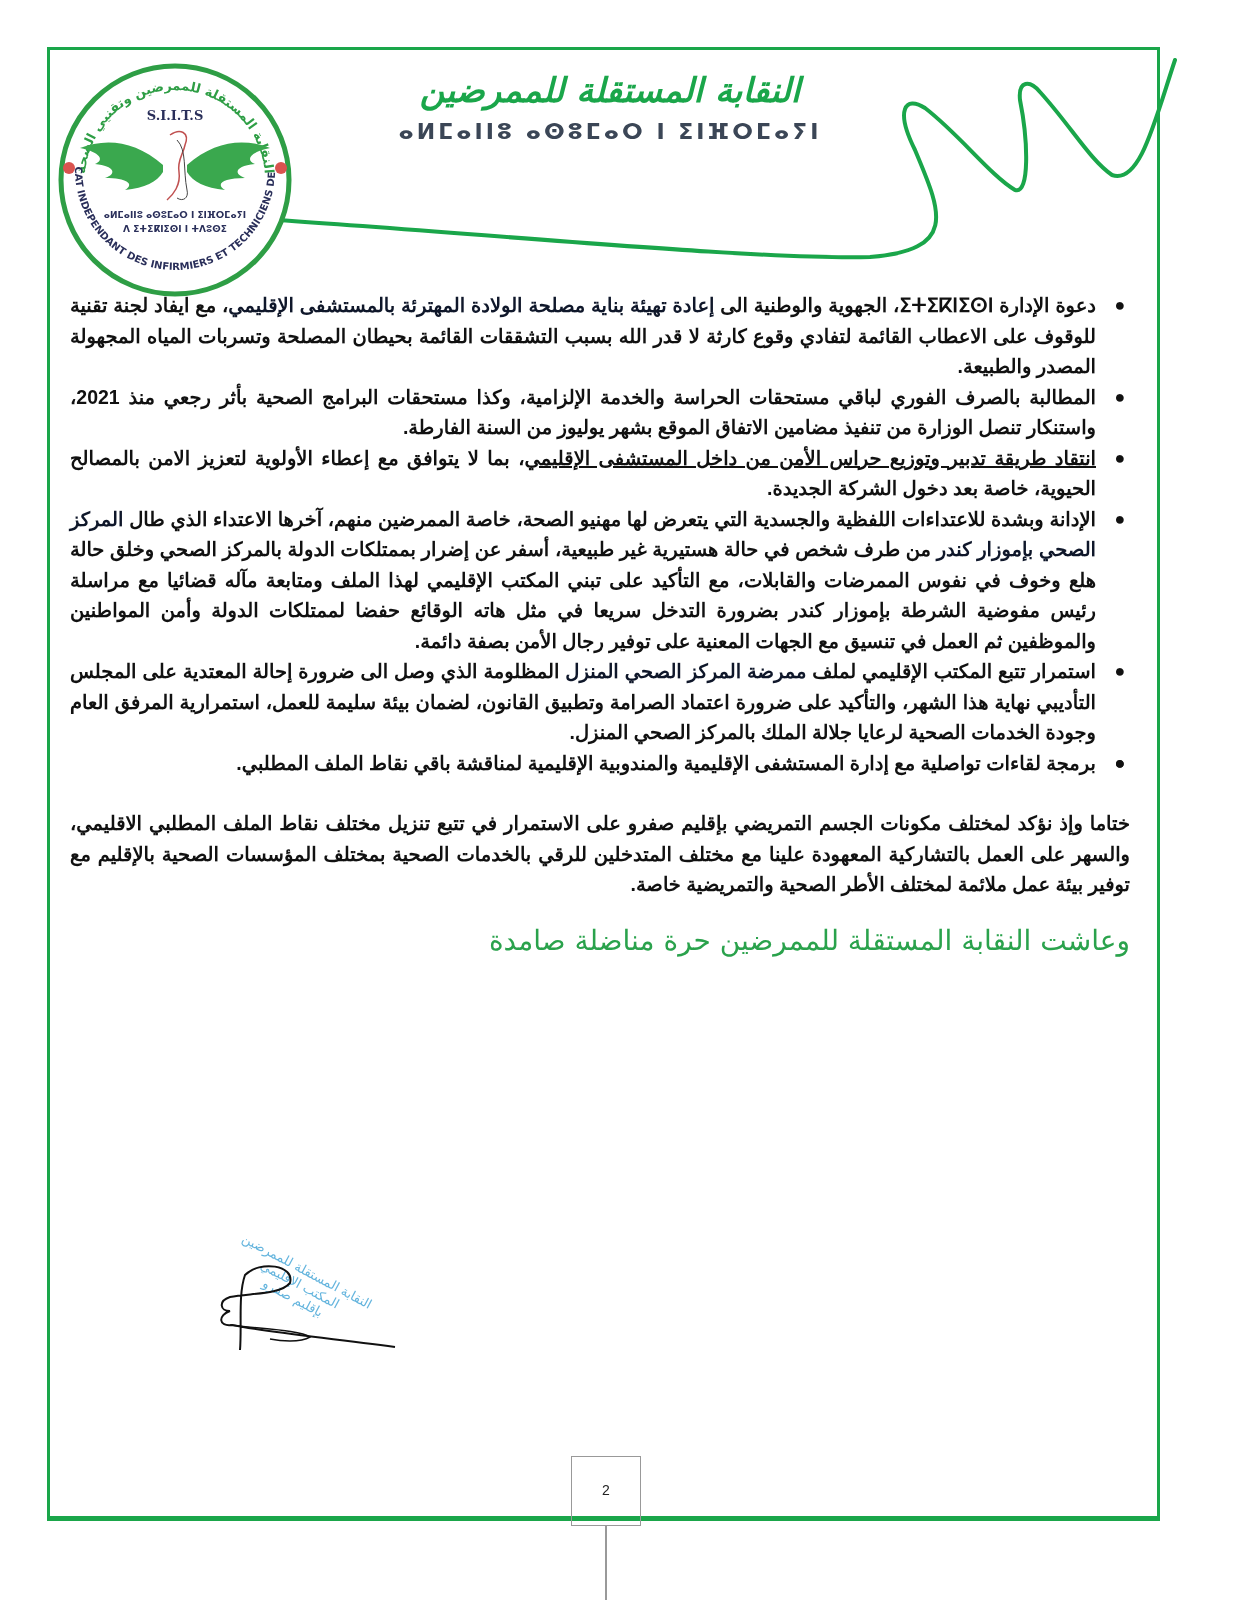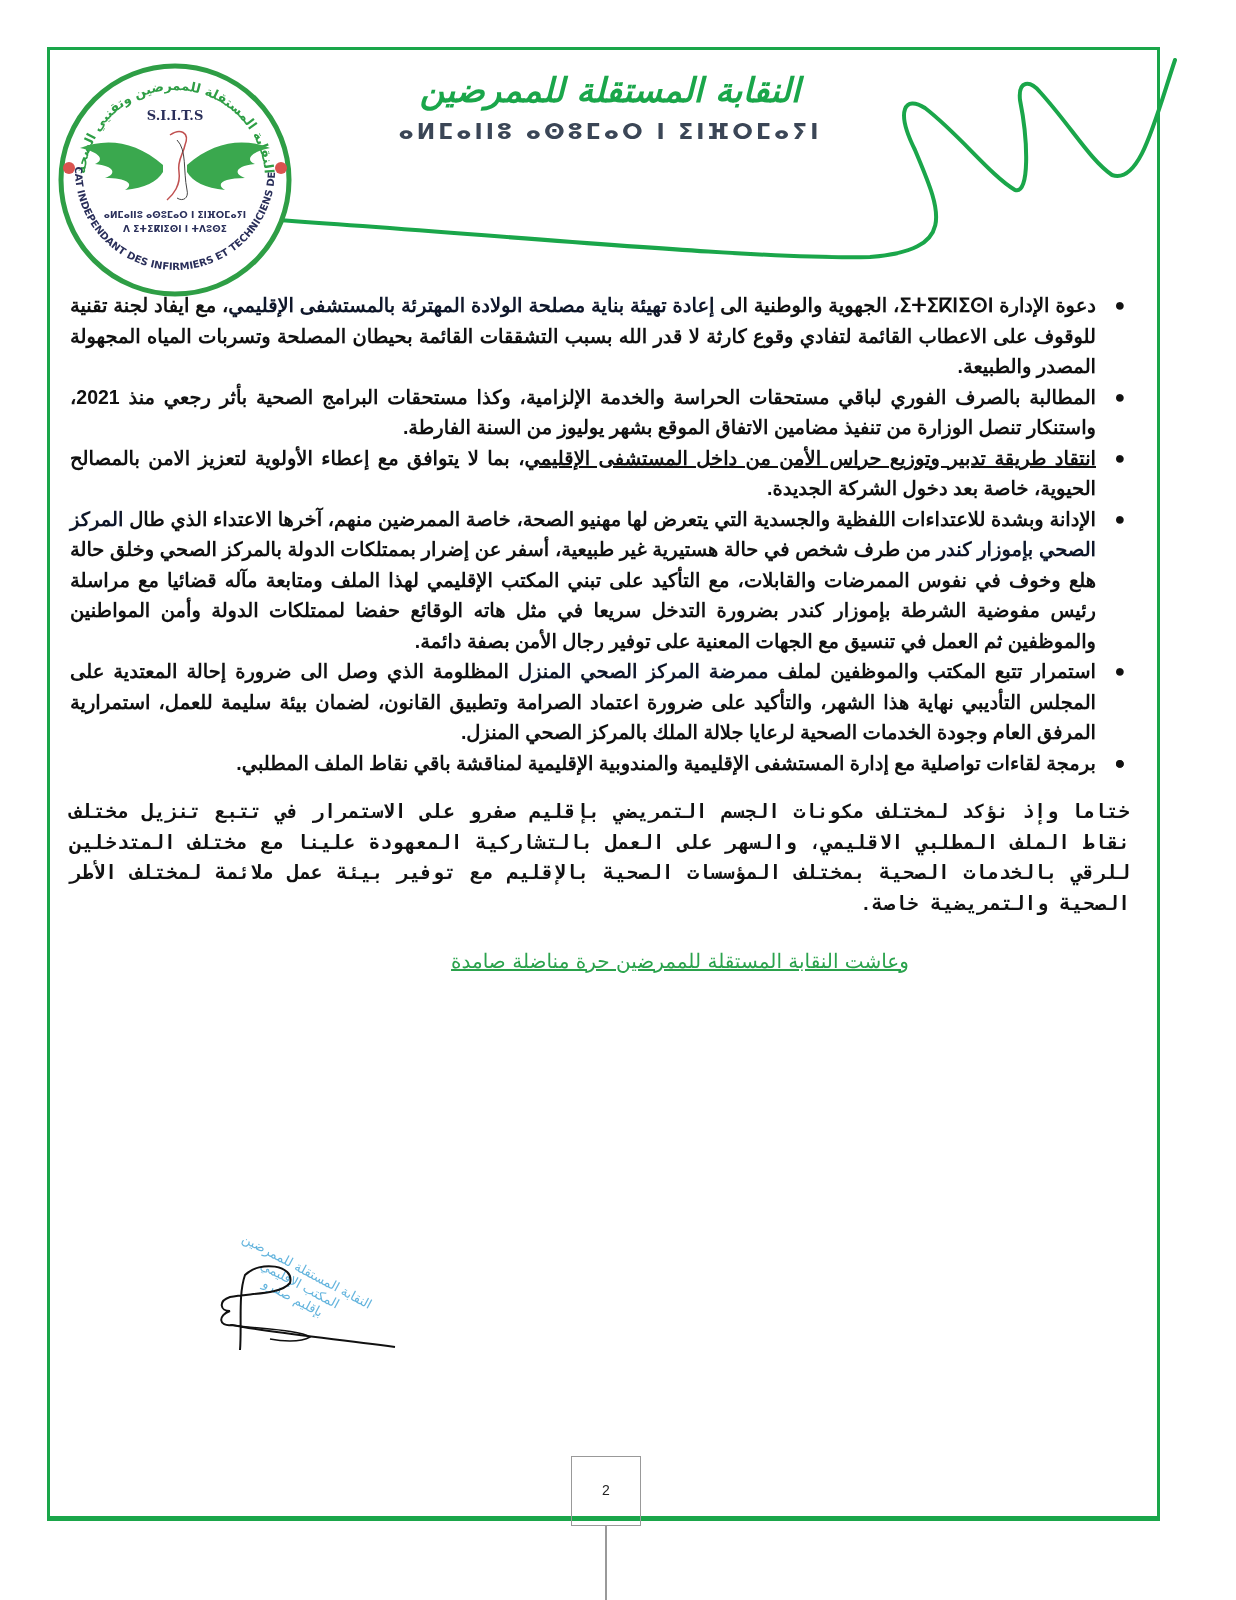--- a/index.html
+++ b/index.html
@@ -10,23 +10,23 @@
     .title-block { position: absolute; left: 320px; top: 68px; width: 580px; text-align: center; direction: rtl; }
     .title-line1 { font-family: "DejaVu Sans", sans-serif; font-style: italic; font-weight: bold; color: #1aa64a; font-size: 34px; letter-spacing: 4px; line-height: 44px; }
     .title-line2 { font-family: "DejaVu Sans", sans-serif; font-weight: bold; color: #3b4656; font-size: 22px; letter-spacing: 3px; line-height: 40px; direction: ltr; }
     .title-line3 { font-family: "DejaVu Sans", sans-serif; font-style: italic; font-weight: bold; color: #1aa64a; font-size: 32px; letter-spacing: 4px; line-height: 44px; }
     .content { position: absolute; left: 70px; top: 290px; width: 1060px; direction: rtl; text-align: justify; color: #111; font-family: "Liberation Sans", sans-serif; font-weight: bold; font-size: 19.5px; line-height: 30.5px; }
     ul.points { margin: 0; padding: 0 34px 0 0; list-style: none; }
     ul.points li { position: relative; margin: 0; }
     ul.points li .bullet { position: absolute; right: -34px; top: 0; width: 20px; text-align: center; font-size: 18px; }
     .red { color: #0f172a; }
     .underlined { text-decoration: underline; text-decoration-thickness: 2px; margin-top: 44px; }
-    .closing { margin-top: 20px; padding-right: 0; font-family: Liberation Mono, monospace; }
+    .closing { margin-top: 30px; padding-right: 0; }
     .closing2 { margin-top: 24px; padding-right: 20px; }
-    .slogan { margin-top: 26px; text-align: center; font-family: "DejaVu Serif", serif; font-weight: normal; color: #2aa24c; font-size: 20px; padding-left: 160px; text-decoration: underline; }
+    .slogan { margin-top: 26px; text-align: right; font-family: "DejaVu Serif", serif; font-weight: normal; color: #2aa24c; font-size: 28px; padding-left: 160px; }
     .stamp { position: absolute; left: 200px; top: 1255px; width: 200px; height: 110px; }
     .stamp-text { position: absolute; left: 215px; top: 1262px; width: 170px; transform: rotate(28deg); transform-origin: center; direction: rtl; color: #4aa8d8; font-family: "DejaVu Sans", sans-serif; font-size: 13px; line-height: 15px; text-align: center; opacity: 0.85; }
     .page-number-box { position: absolute; left: 571px; top: 1456px; width: 70px; height: 70px; border: 1.5px solid #999; box-sizing: border-box; text-align: center; line-height: 66px; font-family: "Liberation Sans", sans-serif; font-size: 14px; color: #222; background: transparent; }
     .page-number-stem { position: absolute; left: 605px; top: 1526px; width: 1.5px; height: 74px; background: #999; }
   </style>
 </head>
 <body>
 
 <div class="page-frame"></div>
 
@@ -78,21 +78,21 @@
     <li>
       <span class="bullet">●</span>
       <span class="underlined">انتقاد طريقة تدبير وتوزيع حراس الأمن من داخل المستشفى الإقليمي</span><span>، بما لا يتوافق مع إعطاء الأولوية لتعزيز الامن بالمصالح الحيوية، خاصة بعد دخول الشركة الجديدة.</span>
     </li>
     <li>
       <span class="bullet">●</span>
       <span>الإدانة وبشدة للاعتداءات اللفظية والجسدية التي يتعرض لها مهنيو الصحة، خاصة الممرضين منهم، آخرها الاعتداء الذي طال </span><span class="red">المركز الصحي بإموزار كندر</span><span> من طرف شخص في حالة هستيرية غير طبيعية، أسفر عن إضرار بممتلكات الدولة بالمركز الصحي وخلق حالة هلع وخوف في نفوس الممرضات والقابلات، مع التأكيد على تبني المكتب الإقليمي لهذا الملف ومتابعة مآله قضائيا مع مراسلة رئيس مفوضية الشرطة بإموزار كندر بضرورة التدخل سريعا في مثل هاته الوقائع حفضا لممتلكات الدولة وأمن المواطنين والموظفين ثم العمل في تنسيق مع الجهات المعنية على توفير رجال الأمن بصفة دائمة.</span>
     </li>
     <li>
       <span class="bullet">●</span>
-      <span>استمرار تتبع المكتب والموظفين لملف </span><span class="red">ممرضة المركز الصحي المنزل</span><span> المظلومة الذي وصل الى ضرورة إحالة المعتدية على المجلس التأديبي نهاية هذا الشهر، والتأكيد على ضرورة اعتماد الصرامة وتطبيق القانون، لضمان بيئة سليمة للعمل، استمرارية المرفق العام وجودة الخدمات الصحية لرعايا جلالة الملك بالمركز الصحي المنزل.</span>
+      <span>استمرار تتبع المكتب الإقليمي لملف </span><span class="red">ممرضة المركز الصحي المنزل</span><span> المظلومة الذي وصل الى ضرورة إحالة المعتدية على المجلس التأديبي نهاية هذا الشهر، والتأكيد على ضرورة اعتماد الصرامة وتطبيق القانون، لضمان بيئة سليمة للعمل، استمرارية المرفق العام وجودة الخدمات الصحية لرعايا جلالة الملك بالمركز الصحي المنزل.</span>
     </li>
     <li>
       <span class="bullet">●</span>
     </li>
     <li>
       <span class="bullet">●</span>
       <span>برمجة لقاءات تواصلية مع إدارة المستشفى الإقليمية والمندوبية الإقليمية لمناقشة باقي نقاط الملف المطلبي.</span>
     </li>
   </ul>
 

